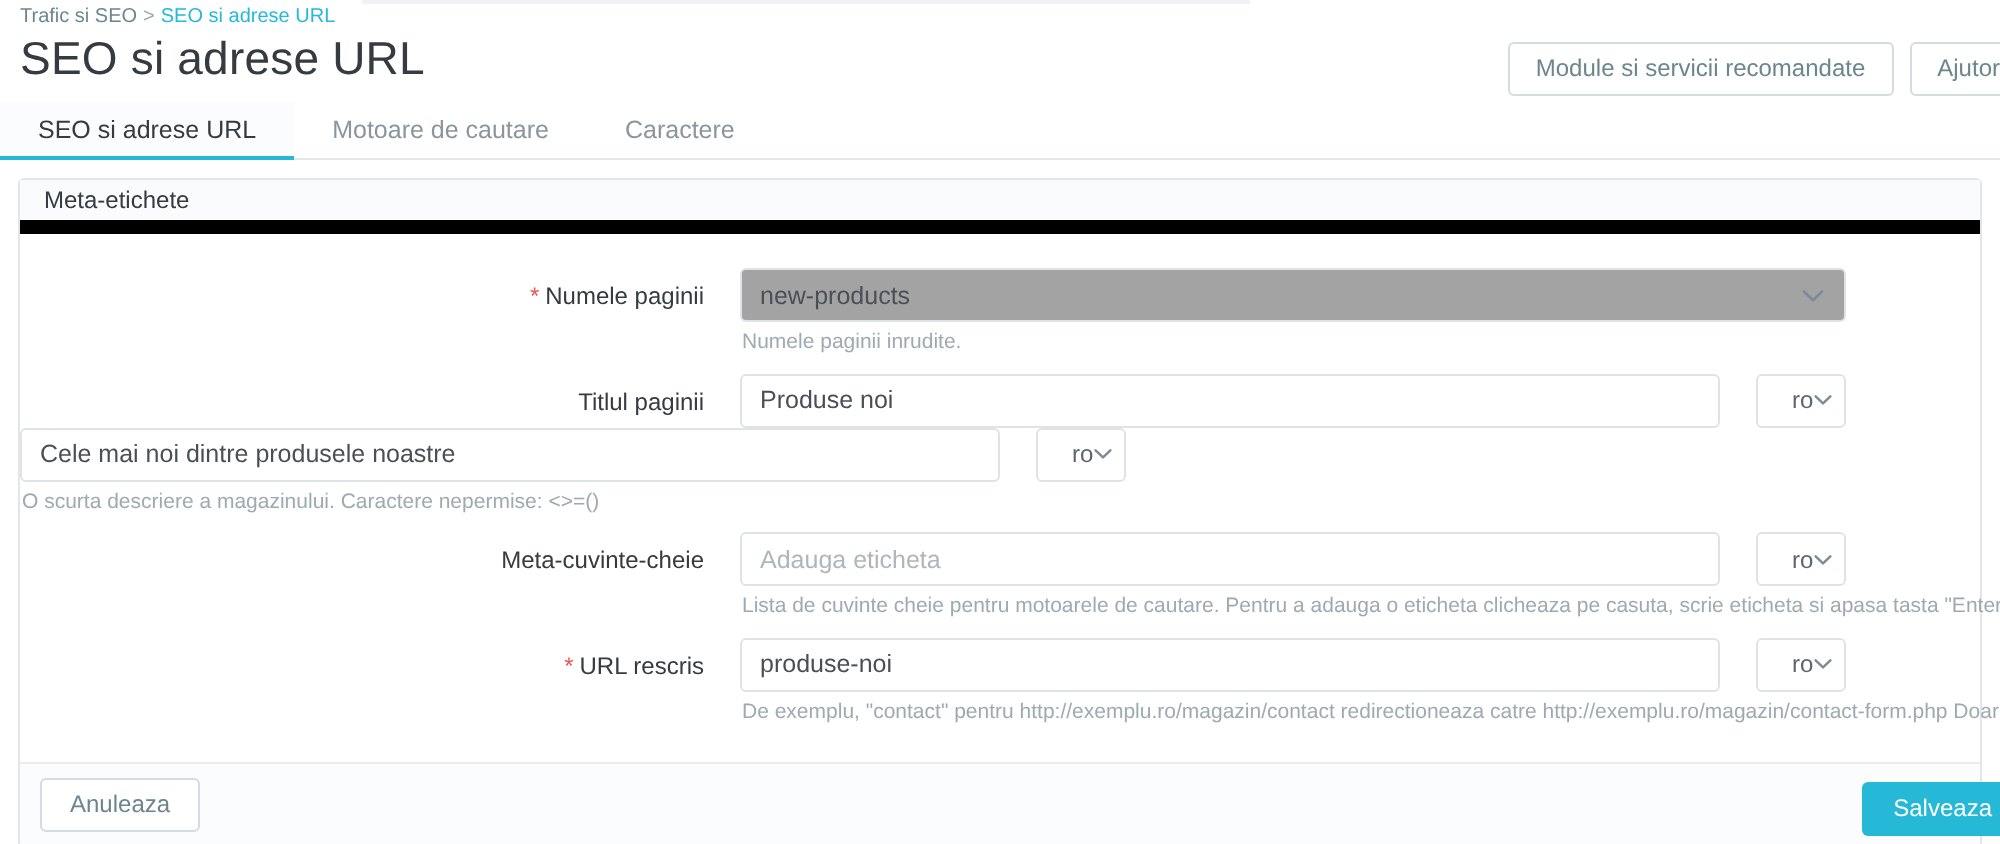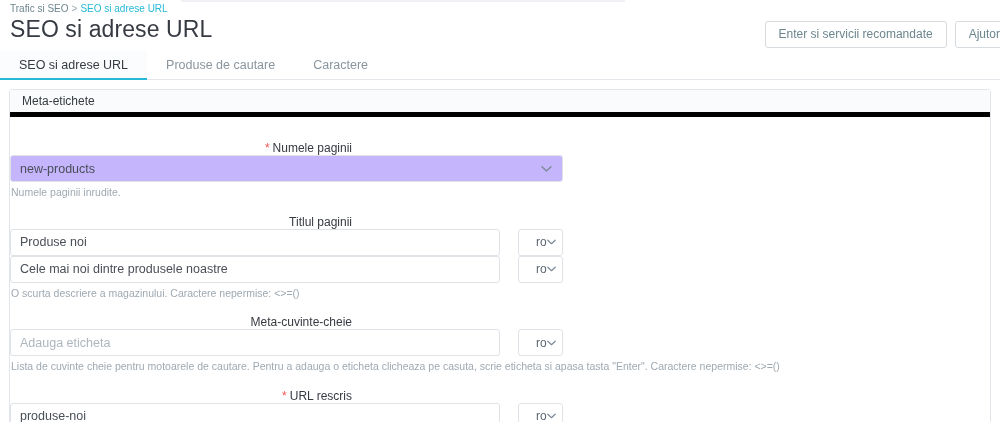--- a/index.html
+++ b/index.html
@@ -123,38 +123,37 @@
     background: #ffffff;
   }
   .panel {
     background: #ffffff;
     border: 1px solid #e2e5e9;
     border-radius: 3px;
   }
   .panel-head {
     height: 27px;
     background: #fafbfc;
-    border-bottom: 5px solid #000000;
+    border-bottom: 7px solid #000000;
     display: flex;
     align-items: center;
     padding: 0 12px;
     font-size: 12px;
     color: #363a41;
   }
   .panel-body {
     padding: 17px 0 10px 0;
     background: #ffffff;
   }
 
   
   .form-row {
     display: flex;
     align-items: flex-start;
     margin-bottom: 0;
-    flex-direction: column;
   }
   .form-label {
     width: 360px;
     text-align: right;
     padding-right: 18px;
     padding-top: 7px;
     font-size: 12px;
     color: #363a41;
     white-space: nowrap;
     flex: 0 0 auto;
@@ -186,21 +185,21 @@
     outline: none;
     min-width: 0;
   }
   .txt-input::placeholder { color: #aeb6bd; }
 
   .sel-wide {
     width: 553px;
     height: 27px;
     border: 1px solid #dfe3e8;
     border-radius: 3px;
-    background: #c4b5fd;
+    background: #a3a3a3;
     display: flex;
     align-items: center;
     padding: 0 9px;
     font-size: 12.5px;
     color: #4a4f57;
     position: relative;
     cursor: pointer;
   }
   .sel-wide .chev {
     position: absolute;
@@ -280,28 +279,28 @@
 <div class="top-strip">
   <div class="top-hairline"></div>
   <div class="breadcrumb">
     <span>Trafic si SEO</span><span class="sep">&gt;</span><a href="#">SEO si adrese URL</a>
   </div>
 </div>
 
 <div class="page-header">
   <div class="page-title">SEO si adrese URL</div>
   <div class="header-actions">
-    <button class="hdr-btn">Enter si servicii recomandate</button>
+    <button class="hdr-btn">Module si servicii recomandate</button>
     <button class="hdr-btn">Ajutor</button>
   </div>
 </div>
 
 <div class="tabbar">
   <div class="tab active">SEO si adrese URL</div>
-  <div class="tab">Produse de cautare</div>
+  <div class="tab">Motoare de cautare</div>
   <div class="tab">Caractere</div>
 </div>
 
 <div class="panel-wrap">
   <div class="panel">
 
     <div class="panel-head">
       <span>Meta-etichete</span>
     </div>
 

